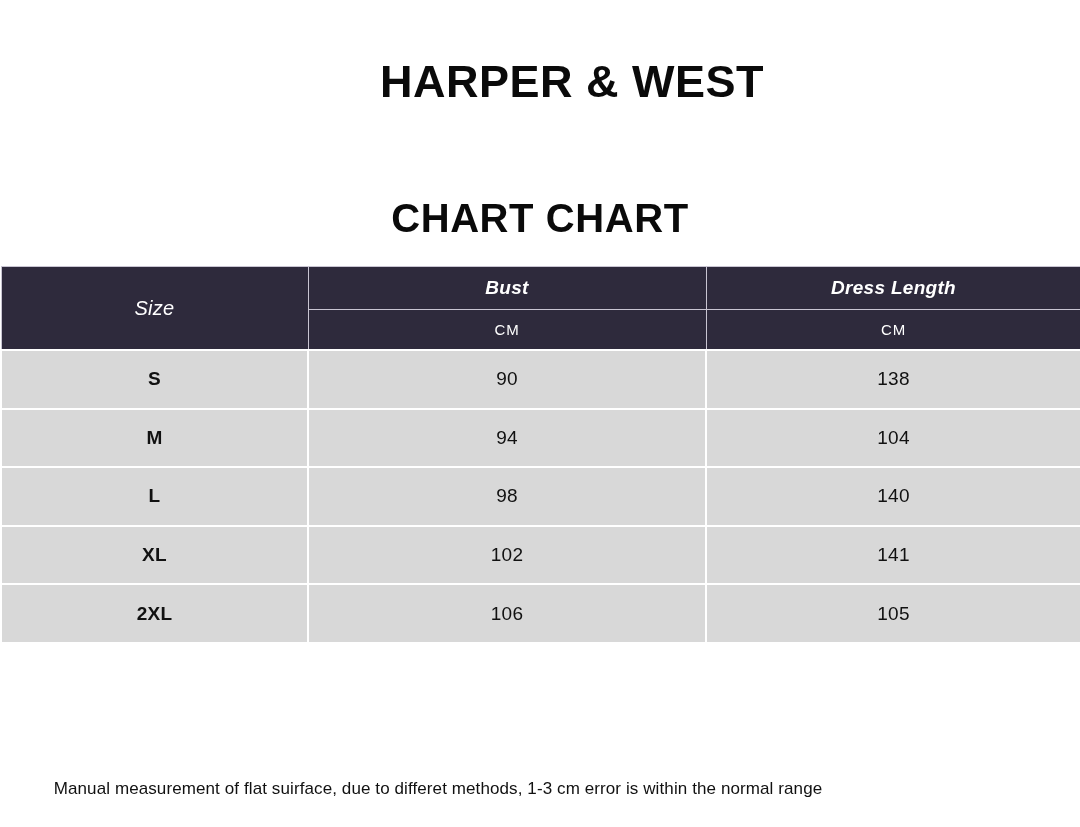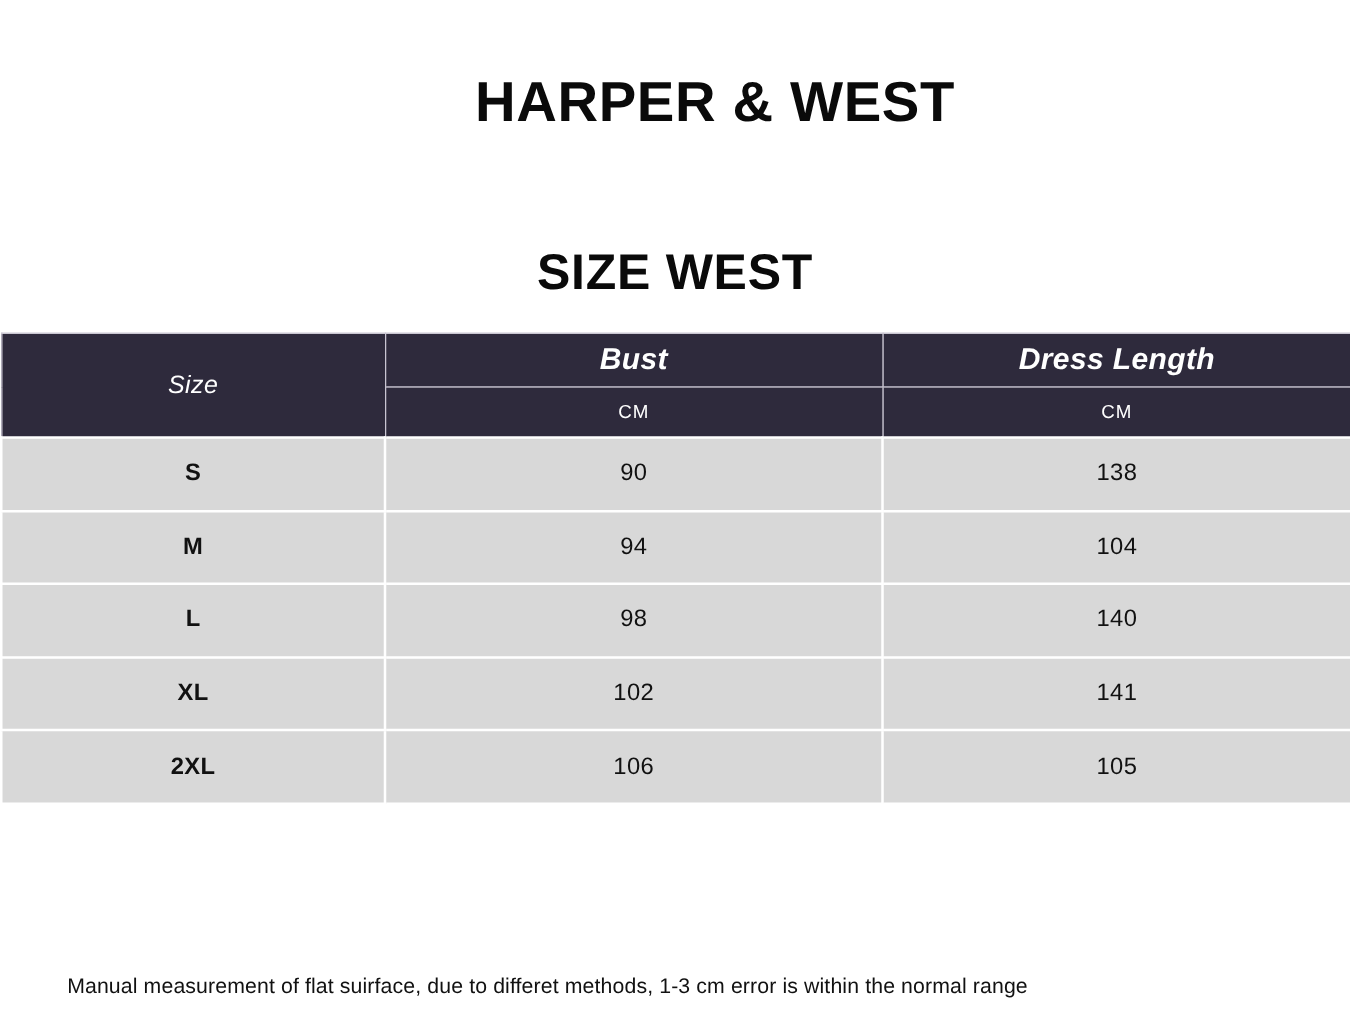--- a/index.html
+++ b/index.html
@@ -87,21 +87,21 @@
   }
   .hd-size {
     height: 81px;
     font-size: 20px;
     font-weight: normal;
     font-style: italic;
     letter-spacing: 0.3px;
   }
   .hd-group {
     height: 42px;
-    font-size: 24px;
+    font-size: 19px;
     font-weight: bold;
     font-style: italic;
     letter-spacing: 0.3px;
   }
   .hd-unit {
     height: 39px;
     font-size: 15px;
     font-weight: normal;
     font-style: normal;
     letter-spacing: 0.8px;
@@ -139,21 +139,21 @@
     line-height: 1.3;
   }
 </style>
 </head>
 <body>
 
 <div class="brand-block">
   <div class="brand-name">HARPER &amp; WEST</div>
 </div>
 
-<div class="page-title">SIZE WEST</div>
+<div class="page-title">CHART CHART</div>
 
 <table class="size-table">
   <colgroup>
     <col class="c-size">
     <col class="c-bust">
     <col class="c-length">
   </colgroup>
   <thead>
     <tr>
       <th class="hd hd-size" rowspan="2">Size</th>

